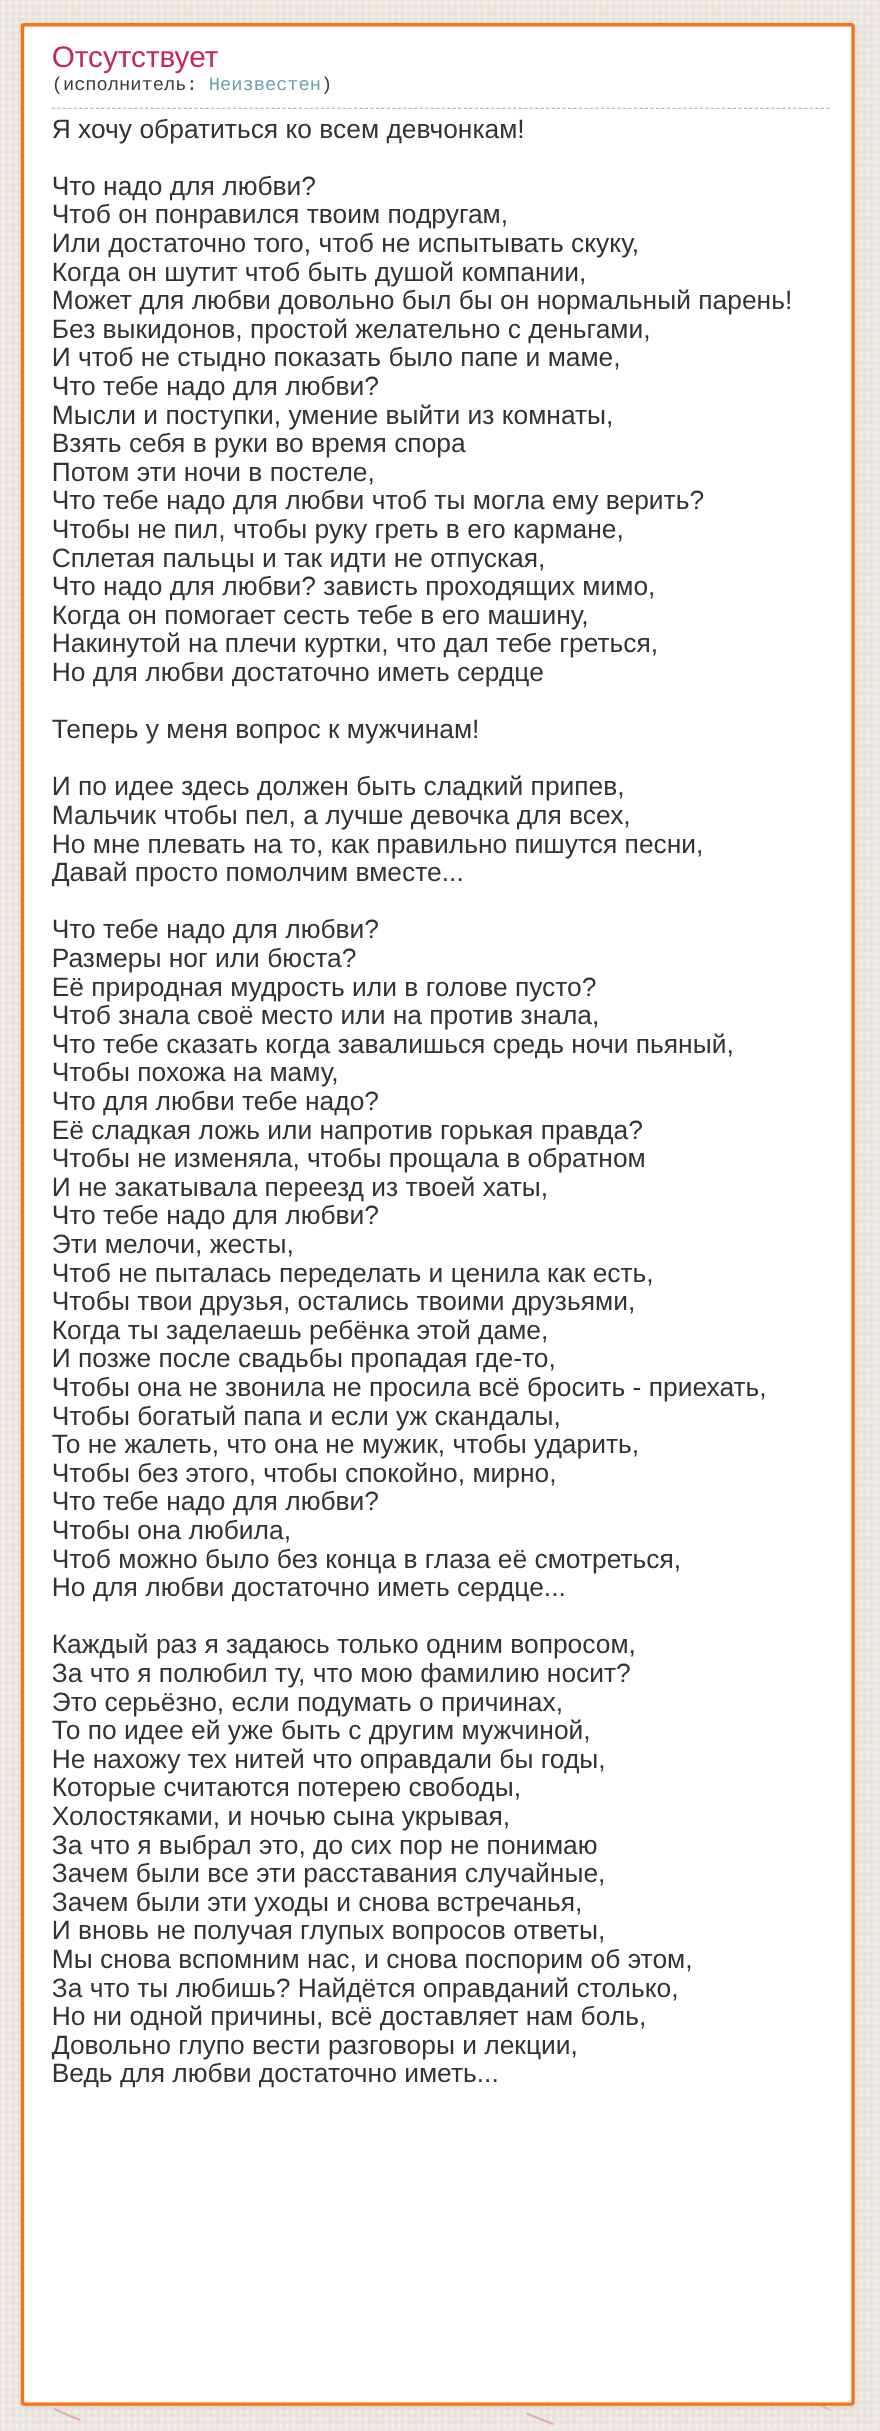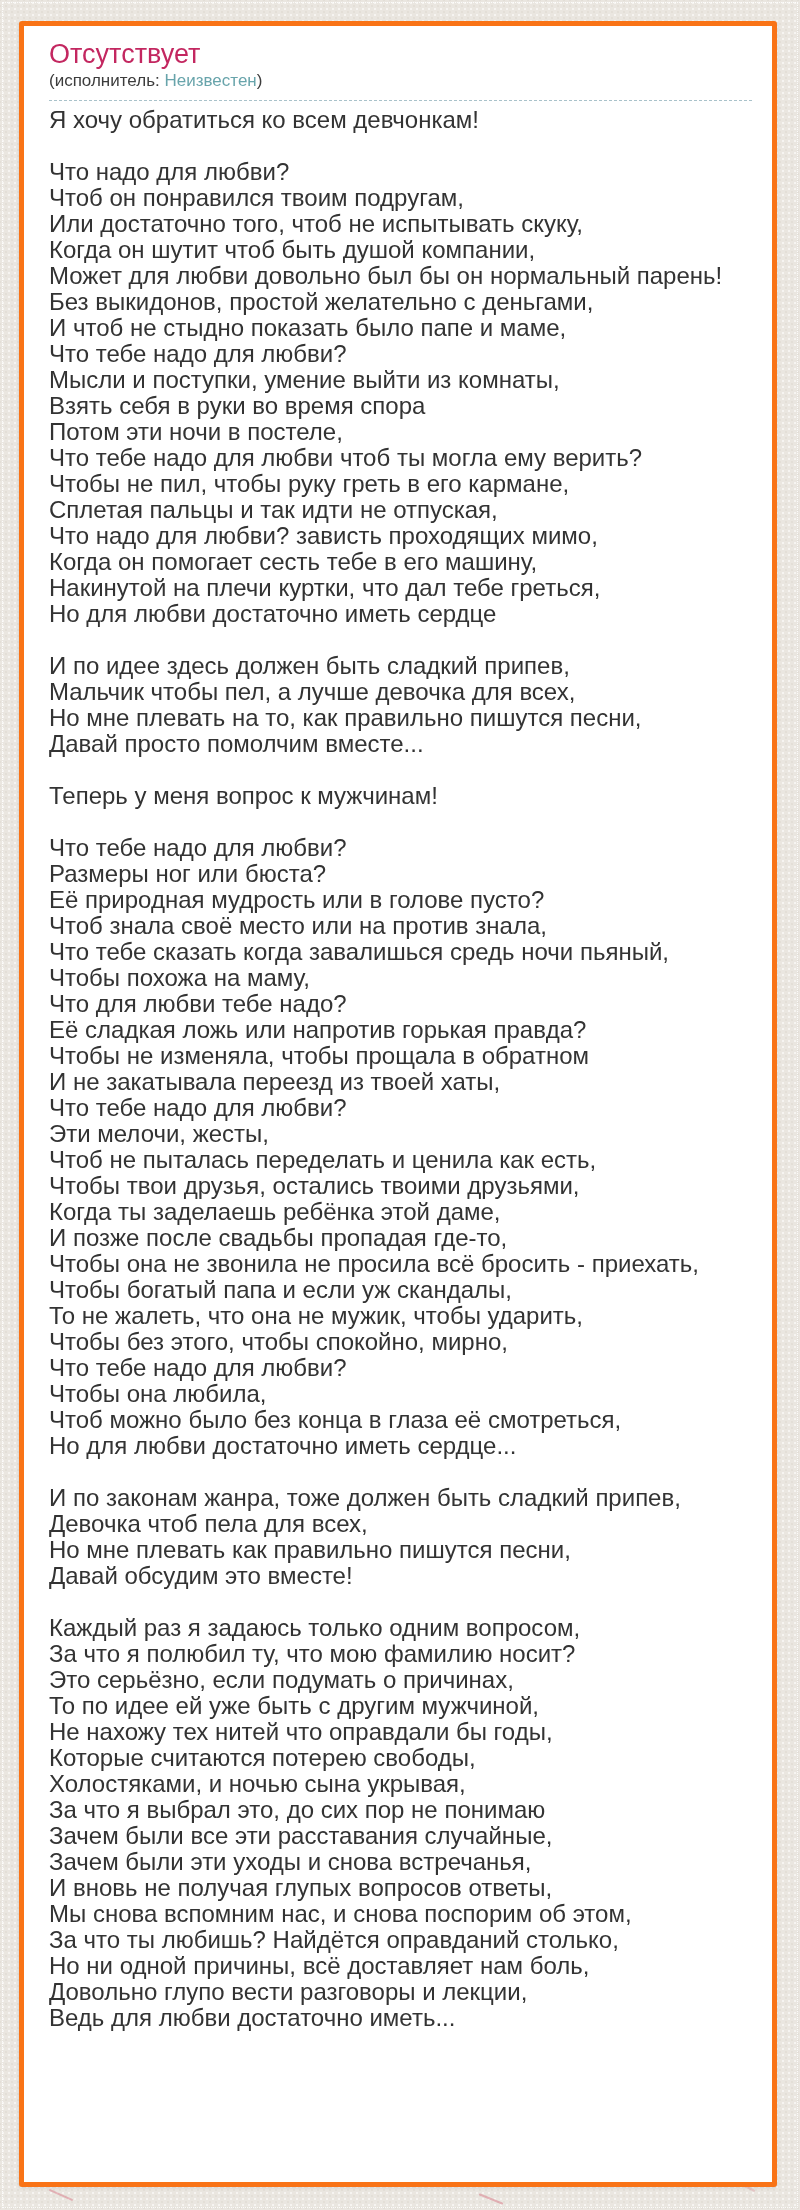--- a/index.html
+++ b/index.html
@@ -21,35 +21,36 @@
     position:absolute;width:26px;height:2px;border-radius:2px;
     background:rgba(216,130,142,.55);
   }
   .s1{left:48px;top:2194px;transform:rotate(24deg);}
   .s2{left:478px;top:2198px;transform:rotate(22deg);}
   .s3{left:738px;top:2186px;transform:rotate(28deg);width:18px;opacity:.6;}
   .card{
     position:absolute;left:19px;top:21px;width:758px;height:2166px;
     box-sizing:border-box;
     background:#ffffff;
-    border:5px solid #f97316;
+    border:3px solid #f97316;
     border-radius:3px;
     box-shadow:0 1px 3px rgba(0,0,0,.10);
     padding:13px 20px 0 25px;
   }
   h1.title{
     margin:0;padding:0;
     font-size:27px;line-height:30px;font-weight:400;
     color:#c32760;
     letter-spacing:0;
   }
   p.artist{
     margin:2px 0 0;padding:0 0 9px;
     font-size:17px;line-height:20px;color:#3c3c3c;
     border-bottom:1px dashed #a9c2ca;
+    font-family:Liberation Mono, monospace;
   }
   a.artist-link{
     color:#68a4ab;text-decoration:none;cursor:pointer;
   }
   .lyrics{
     padding-top:6px;
     font-size:24px;line-height:26px;color:#333333;
   }
   .lyrics p.stanza{margin:0 0 26px;padding:0;}
   .lyrics p.stanza:last-child{margin-bottom:0;}
@@ -61,19 +62,18 @@
 <div class="stitch s1"></div>
 <div class="stitch s2"></div>
 <div class="stitch s3"></div>
 
 <div class="card">
   <h1 class="title">Отсутствует</h1>
   <p class="artist"><span>(исполнитель: </span><a class="artist-link">Неизвестен</a><span>)</span></p>
   <div class="lyrics">
       <p class="stanza">Я хочу обратиться ко всем девчонкам!</p>
       <p class="stanza">Что надо для любви?<br>Чтоб он понравился твоим подругам,<br>Или достаточно того, чтоб не испытывать скуку,<br>Когда он шутит чтоб быть душой компании,<br>Может для любви довольно был бы он нормальный парень!<br>Без выкидонов, простой желательно с деньгами,<br>И чтоб не стыдно показать было папе и маме,<br>Что тебе надо для любви?<br>Мысли и поступки, умение выйти из комнаты,<br>Взять себя в руки во время спора<br>Потом эти ночи в постеле,<br>Что тебе надо для любви чтоб ты могла ему верить?<br>Чтобы не пил, чтобы руку греть в его кармане,<br>Сплетая пальцы и так идти не отпуская,<br>Что надо для любви? зависть проходящих мимо,<br>Когда он помогает сесть тебе в его машину,<br>Накинутой на плечи куртки, что дал тебе греться,<br>Но для любви достаточно иметь сердце</p>
+      <p class="stanza">Теперь у меня вопрос к мужчинам!</p>
       <p class="stanza">И по идее здесь должен быть сладкий припев,<br>Мальчик чтобы пел, а лучше девочка для всех,<br>Но мне плевать на то, как правильно пишутся песни,<br>Давай просто помолчим вместе...</p>
-      <p class="stanza">Теперь у меня вопрос к мужчинам!</p>
       <p class="stanza">Что тебе надо для любви?<br>Размеры ног или бюста?<br>Её природная мудрость или в голове пусто?<br>Чтоб знала своё место или на против знала,<br>Что тебе сказать когда завалишься средь ночи пьяный,<br>Чтобы похожа на маму,<br>Что для любви тебе надо?<br>Её сладкая ложь или напротив горькая правда?<br>Чтобы не изменяла, чтобы прощала в обратном<br>И не закатывала переезд из твоей хаты,<br>Что тебе надо для любви?<br>Эти мелочи, жесты,<br>Чтоб не пыталась переделать и ценила как есть,<br>Чтобы твои друзья, остались твоими друзьями,<br>Когда ты заделаешь ребёнка этой даме,<br>И позже после свадьбы пропадая где-то,<br>Чтобы она не звонила не просила всё бросить - приехать,<br>Чтобы богатый папа и если уж скандалы,<br>То не жалеть, что она не мужик, чтобы ударить,<br>Чтобы без этого, чтобы спокойно, мирно,<br>Что тебе надо для любви?<br>Чтобы она любила,<br>Чтоб можно было без конца в глаза её смотреться,<br>Но для любви достаточно иметь сердце...</p>
-      <p class="stanza">И по законам жанра, тоже должен быть сладкий припев,<br>Девочка чтоб пела для всех,<br>Но мне плевать как правильно пишутся песни,<br>Давай обсудим это вместе!</p>
       <p class="stanza">Каждый раз я задаюсь только одним вопросом,<br>За что я полюбил ту, что мою фамилию носит?<br>Это серьёзно, если подумать о причинах,<br>То по идее ей уже быть с другим мужчиной,<br>Не нахожу тех нитей что оправдали бы годы,<br>Которые считаются потерею свободы,<br>Холостяками, и ночью сына укрывая,<br>За что я выбрал это, до сих пор не понимаю<br>Зачем были все эти расставания случайные,<br>Зачем были эти уходы и снова встречанья,<br>И вновь не получая глупых вопросов ответы,<br>Мы снова вспомним нас, и снова поспорим об этом,<br>За что ты любишь? Найдётся оправданий столько,<br>Но ни одной причины, всё доставляет нам боль,<br>Довольно глупо вести разговоры и лекции,<br>Ведь для любви достаточно иметь...</p>
     </div>
 </div>
 
 </body></html>

